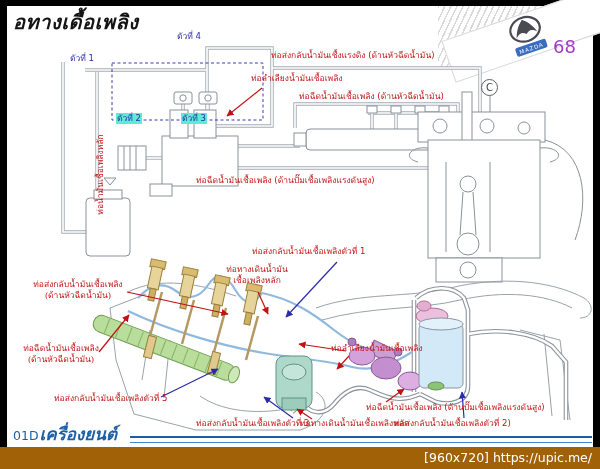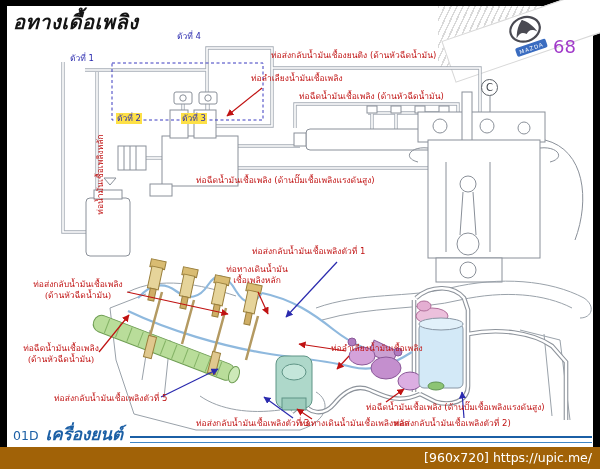--- a/index.html
+++ b/index.html
@@ -14,28 +14,28 @@
   .logo-band{position:absolute;left:444px;top:13px;width:164px;height:42px;background:#ffffff;
              border:1px solid #d8d8d8;transform:rotate(-19deg);display:flex;align-items:center;
              justify-content:center;}
   .page-number{position:absolute;left:553px;top:36px;font-size:18px;color:#a039c9;}
   .diagram-svg{position:absolute;left:0;top:0;}
   .lb{position:absolute;font-size:8.5px;line-height:1.3;white-space:nowrap;}
   .lb.red{color:#c01212;}
   .lb.blue{color:#2a2aae;}
   .lb .ln{display:block;font-family:Liberation Serif, serif;}
   .lb.ctr{text-align:center;white-space:normal;line-height:1.35;}
-  .lb.onwhite{background:#fde047;padding:0 1px;}
+  .lb.onwhite{background:#5eead4;padding:0 1px;}
   .vert{transform:rotate(-90deg);transform-origin:center;width:100px;text-align:center;}
   .c-badge{position:absolute;left:481px;top:79px;width:15px;height:15px;border:1px solid #5a5f66;
            border-radius:50%;background:#fff;font-size:10px;color:#3a3f46;text-align:center;
            line-height:15px;}
   .footer{position:absolute;left:13px;top:420px;display:flex;align-items:baseline;color:#1b5fa5;}
   .footer-code{font-size:12.5px;}
-  .footer-title{font-size:17px;font-weight:bold;font-style:italic;margin-left:7px;}
+  .footer-title{font-size:17px;font-weight:bold;font-style:italic;margin-left:1px;}
   .footer-rule{position:absolute;left:130px;top:436px;width:462px;height:4px;
                border-top:2px solid #1b5fa5;border-bottom:1px solid #4186c6;}
   .watermark-bar{position:absolute;left:0;bottom:0;width:600px;height:22px;background:#a16207;}
   .watermark-text{position:absolute;right:8px;top:3px;color:#ffffff;font-size:12.5px;}
 </style>
 </head>
 <body>
 
 <div class="stage">
   <div class="slide"></div>
@@ -234,21 +234,21 @@
       <path d="M 293,418 L 264,397" marker-end="url(#mb)"></path>
       <path d="M 464,418 L 462,392" marker-end="url(#mb)"></path>
     </g>
   </svg>
 
   <div class="lb blue" style="left:177px;top:31px">ตัวที่ 4</div>
   <div class="lb blue" style="left:70px;top:53px">ตัวที่ 1</div>
   <div class="lb blue onwhite" style="left:116px;top:113px">ตัวที่ 2</div>
   <div class="lb blue onwhite" style="left:181px;top:113px">ตัวที่ 3</div>
 
-  <div class="lb red" style="left:271px;top:50px">ท่อส่งกลับน้ำมันเชื้องยนติง (ด้านหัวฉีดน้ำมัน)</div>
+  <div class="lb red" style="left:271px;top:50px">ท่อส่งกลับน้ำมันเชื้งแรงดิง (ด้านหัวฉีดน้ำมัน)</div>
   <div class="lb red" style="left:251px;top:73px">ท่อลำเลียงน้ำมันเชื้อเพลิง</div>
   <div class="lb red" style="left:299px;top:91px">ท่อฉีดน้ำมันเชื้อเพลิง (ด้านหัวฉีดน้ำมัน)</div>
   <div class="lb red vert" style="left:51px;top:169px">ท่อน้ำมันเชื้อเพลิงหลัก</div>
   <div class="lb red" style="left:196px;top:175px">ท่อฉีดน้ำมันเชื้อเพลิง (ด้านปั๊มเชื้อเพลิงแรงดันสูง)</div>
   <div class="c-badge">C</div>
 
   <div class="lb red" style="left:252px;top:246px">ท่อส่งกลับน้ำมันเชื้อเพลิงตัวที่ 1</div>
   <div class="lb red ctr" style="left:219px;top:264px;width:76px">
     <span class="ln">ท่อทางเดินน้ำมัน</span>
     <span class="ln">เชื้อเพลิงหลัก</span>

